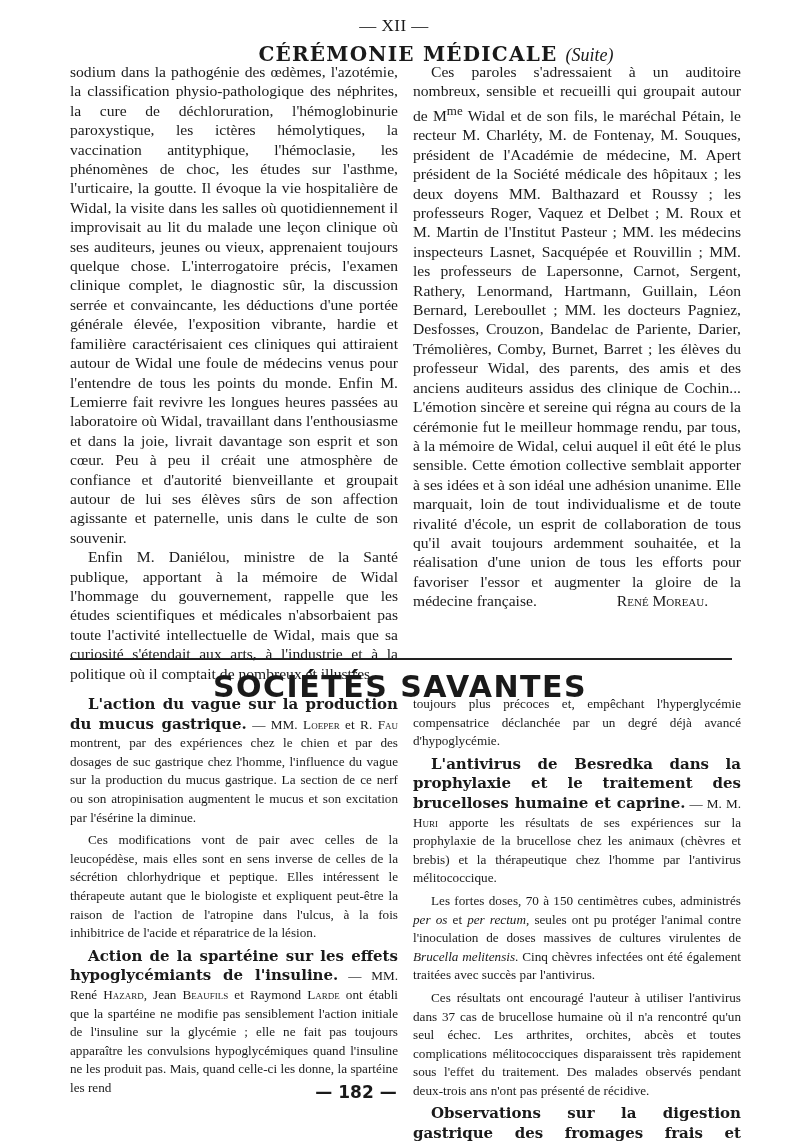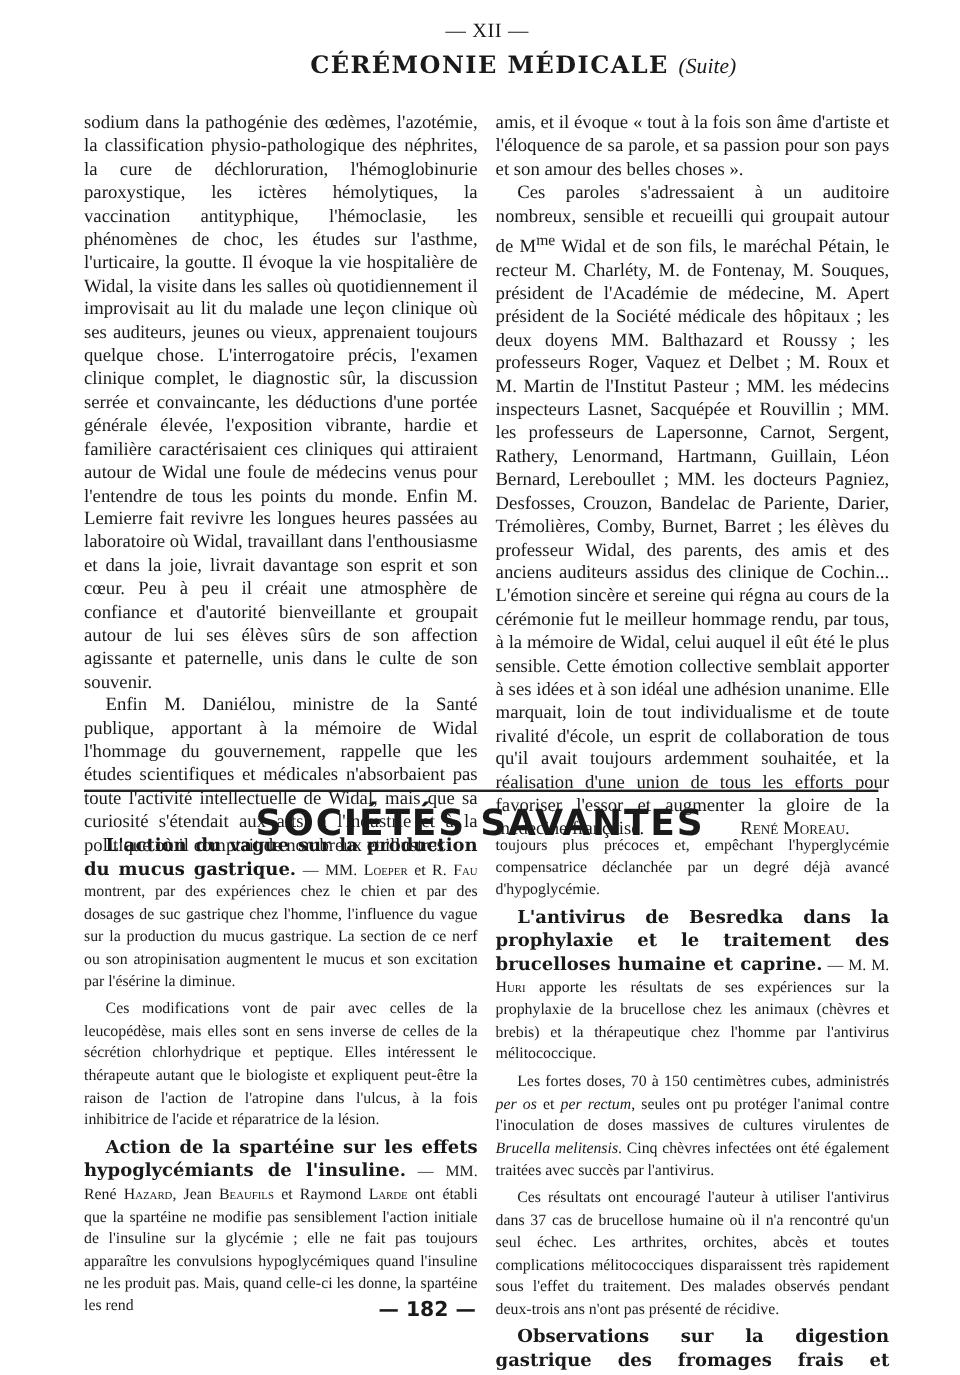--- a/index.html
+++ b/index.html
@@ -1,21 +1,21 @@
 <!DOCTYPE html>
 <html><head>
 <meta charset="utf-8">
 <style>
   html, body { margin:0; padding:0; background:#fff; }
   body { width:800px; height:1146px; position:relative; overflow:hidden; color:#1a1a1a; font-family:"DejaVu Serif", serif; }
-  .page-num-top { position:absolute; top:16px; left:12px; width:788px; text-align:center; font-family:"Liberation Serif", serif; font-size:17px; letter-spacing:0.5px; }
+  .page-num-top { position:absolute; top:16px; left:0; width:788px; text-align:center; font-family:"Liberation Serif", serif; font-size:17px; letter-spacing:0.5px; }
   .title-top { position:absolute; top:42px; left:0; width:800px; text-align:center; font-family:"DejaVu Serif", serif; font-weight:bold; font-size:20px; letter-spacing:1.2px;padding-left:36px; }
   .title-top .suite { font-weight:normal; font-style:italic; font-family:"Liberation Serif", serif; font-size:18px; letter-spacing:0; }
   .col { position:absolute; text-align:justify; }
-  .upper-col { top:93px; width:328px; font-family:"Liberation Serif", serif; font-size:15.6px; line-height:19.4px; }
+  .upper-col { top:62px; width:328px; font-family:"Liberation Serif", serif; font-size:15.6px; line-height:19.4px; }
   .upper-left { left:70px; }
   .upper-right { left:413px; }
   .upper-col p { margin:0; }
   .indent { text-indent:18px; }
   .sc { font-variant:small-caps; }
   .sig { display:inline-block; margin-left:62px; }
   .rule { position:absolute; left:70px; width:662px; height:0; border-top:2px solid #222; }
   .rule.r1 { top:658px; }
   .section-title { position:absolute; top:669px; left:0; width:800px; text-align:center; font-family:"DejaVu Sans", sans-serif; font-weight:bold; font-size:30px; letter-spacing:1.5px; }
   .lower-col { top:695px; width:328px; font-family:"Liberation Serif", serif; font-size:13.2px; line-height:18.6px; }
@@ -37,21 +37,20 @@
   <span>CÉRÉMONIE MÉDICALE</span>
   <span class="suite">(Suite)</span>
 </div>
 
 <div class="col upper-col upper-left">
   <p>sodium dans la pathogénie des œdèmes, l'azotémie, la classification physio-pathologique des néphrites, la cure de déchloruration, l'hémoglobinurie paroxystique, les ictères hémolytiques, la vaccination antityphique, l'hémoclasie, les phénomènes de choc, les études sur l'asthme, l'urticaire, la goutte. Il évoque la vie hospitalière de Widal, la visite dans les salles où quotidiennement il improvisait au lit du malade une leçon clinique où ses auditeurs, jeunes ou vieux, apprenaient toujours quelque chose. L'interrogatoire précis, l'examen clinique complet, le diagnostic sûr, la discussion serrée et convaincante, les déductions d'une portée générale élevée, l'exposition vibrante, hardie et familière caractérisaient ces cliniques qui attiraient autour de Widal une foule de médecins venus pour l'entendre de tous les points du monde. Enfin M. Lemierre fait revivre les longues heures passées au laboratoire où Widal, travaillant dans l'enthousiasme et dans la joie, livrait davantage son esprit et son cœur. Peu à peu il créait une atmosphère de confiance et d'autorité bienveillante et groupait autour de lui ses élèves sûrs de son affection agissante et paternelle, unis dans le culte de son souvenir.</p>
   <p class="indent">Enfin M. Daniélou, ministre de la Santé publique, apportant à la mémoire de Widal l'hommage du gouvernement, rappelle que les études scientifiques et médicales n'absorbaient pas toute l'activité intellectuelle de Widal, mais que sa curiosité s'étendait aux arts, à l'industrie et à la politique où il comptait de nombreux et illustres</p>
 </div>
 
 <div class="col upper-col upper-right">
-  <p>amis, et il évoque « tout à la fois son âme d'artiste et l'éloquence de sa parole, et sa passion pour son pays et son amour des belles choses ».</p>
   <p class="indent"><span>Ces paroles s'adressaient à un auditoire nombreux, sensible et recueilli qui groupait autour de M</span><sup>me</sup><span> Widal et de son fils, le maréchal Pétain, le recteur M. Charléty, M. de Fontenay, M. Souques, président de l'Académie de médecine, M. Apert président de la Société médicale des hôpitaux ; les deux doyens MM. Balthazard et Roussy ; les professeurs Roger, Vaquez et Delbet ; M. Roux et M. Martin de l'Institut Pasteur ; MM. les médecins inspecteurs Lasnet, Sacquépée et Rouvillin ; MM. les professeurs de Lapersonne, Carnot, Sergent, Rathery, Lenormand, Hartmann, Guillain, Léon Bernard, Lereboullet ; MM. les docteurs Pagniez, Desfosses, Crouzon, Bandelac de Pariente, Darier, Trémolières, Comby, Burnet, Barret ; les élèves du professeur Widal, des parents, des amis et des anciens auditeurs assidus des clinique de Cochin... L'émotion sincère et sereine qui régna au cours de la cérémonie fut le meilleur hommage rendu, par tous, à la mémoire de Widal, celui auquel il eût été le plus sensible. Cette émotion collective semblait apporter à ses idées et à son idéal une adhésion unanime. Elle marquait, loin de tout individualisme et de toute rivalité d'école, un esprit de collaboration de tous qu'il avait toujours ardemment souhaitée, et la réalisation d'une union de tous les efforts pour favoriser l'essor et augmenter la gloire de la médecine française.</span><span class="sig sc">René Moreau.</span></p>
 </div>
 
 <div class="rule r1"></div>
 
 <div class="section-title">SOCIÉTÉS SAVANTES</div>
 
 <div class="col lower-col lower-left">
   <p class="indent"><span class="b">L'action du vague sur la production du mucus gastrique.</span><span> — MM. </span><span class="sc">Loeper</span><span> et R. </span><span class="sc">Fau</span><span> montrent, par des expériences chez le chien et par des dosages de suc gastrique chez l'homme, l'influence du vague sur la production du mucus gastrique. La section de ce nerf ou son atropinisation augmentent le mucus et son excitation par l'ésérine la diminue.</span></p>
   <p class="indent gap">Ces modifications vont de pair avec celles de la leucopédèse, mais elles sont en sens inverse de celles de la sécrétion chlorhydrique et peptique. Elles intéressent le thérapeute autant que le biologiste et expliquent peut-être la raison de l'action de l'atropine dans l'ulcus, à la fois inhibitrice de l'acide et réparatrice de la lésion.</p>

